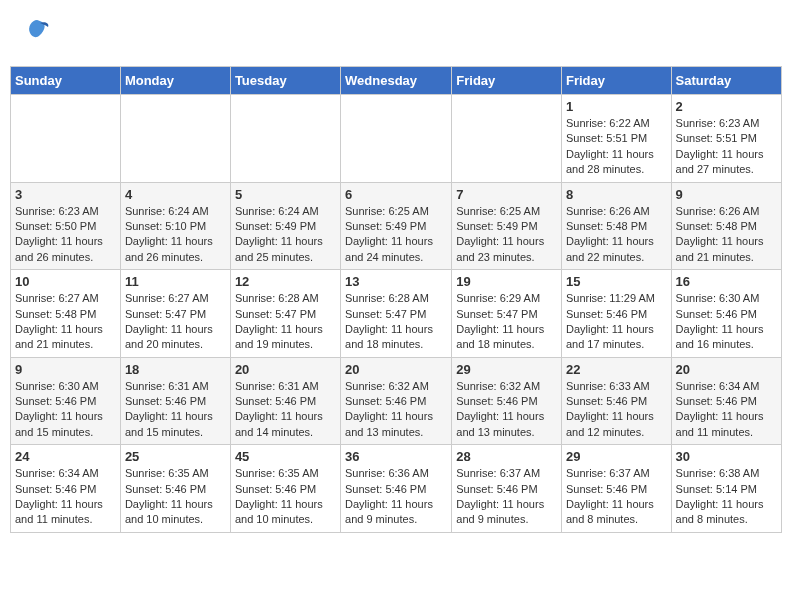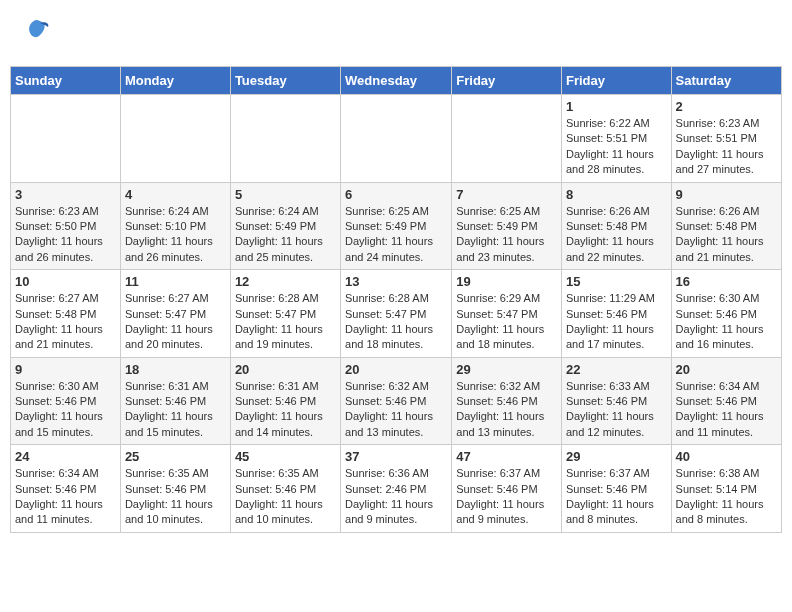--- a/index.html
+++ b/index.html
@@ -289,38 +289,38 @@
 Sunset: 5:46 PM
 Daylight: 11 hours and 10 minutes.</div>
         </td>
         <td>
           <span class="day-number">45</span>
           <div class="day-info">Sunrise: 6:35 AM
 Sunset: 5:46 PM
 Daylight: 11 hours and 10 minutes.</div>
         </td>
         <td>
-          <span class="day-number">37</span>
+          <span class="day-number">36</span>
           <div class="day-info">Sunrise: 6:36 AM
-Sunset: 2:46 PM
+Sunset: 5:46 PM
 Daylight: 11 hours and 9 minutes.</div>
         </td>
         <td>
-          <span class="day-number">47</span>
+          <span class="day-number">28</span>
           <div class="day-info">Sunrise: 6:37 AM
 Sunset: 5:46 PM
 Daylight: 11 hours and 9 minutes.</div>
         </td>
         <td>
           <span class="day-number">29</span>
           <div class="day-info">Sunrise: 6:37 AM
 Sunset: 5:46 PM
 Daylight: 11 hours and 8 minutes.</div>
         </td>
         <td>
-          <span class="day-number">40</span>
+          <span class="day-number">30</span>
           <div class="day-info">Sunrise: 6:38 AM
 Sunset: 5:14 PM
 Daylight: 11 hours and 8 minutes.</div>
         </td>
       </tr>
     </tbody>
 </table>
 
 </body></html>

